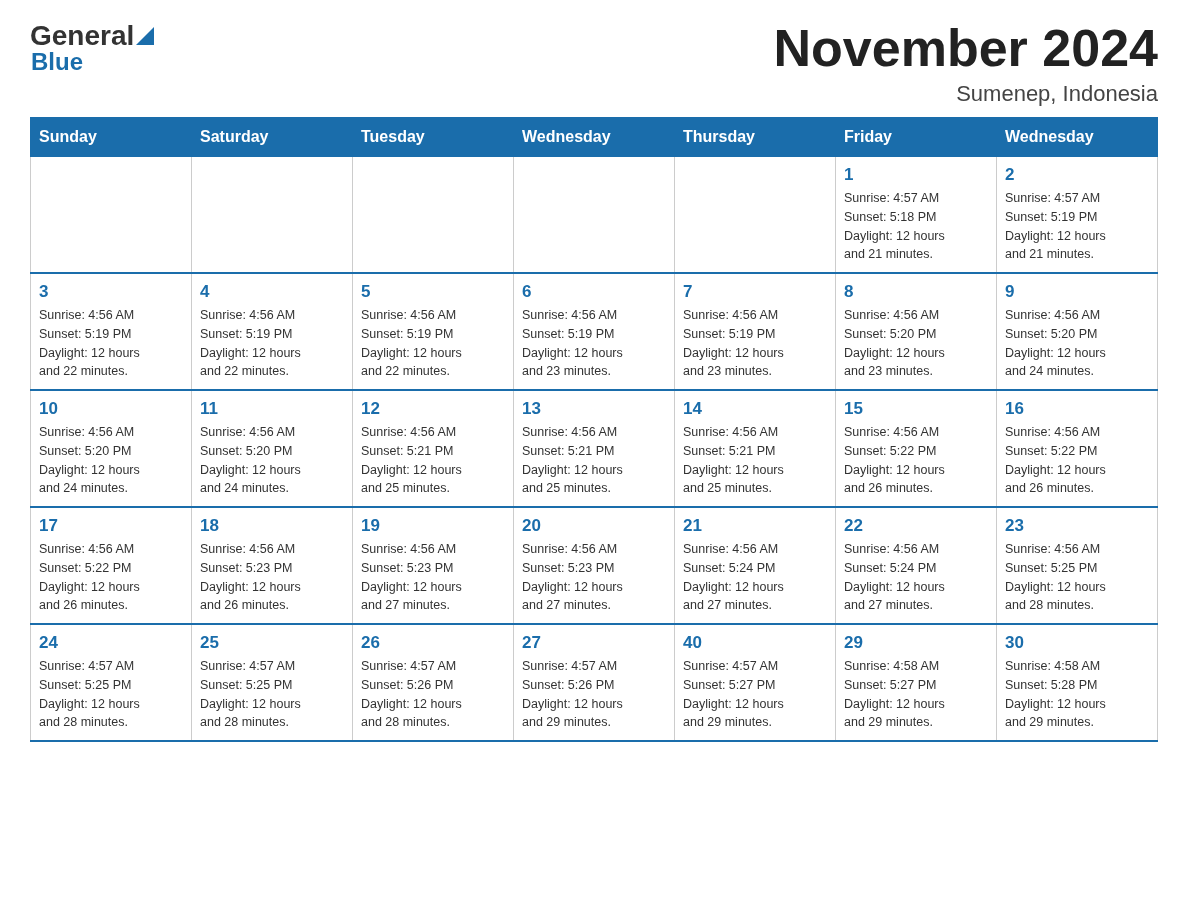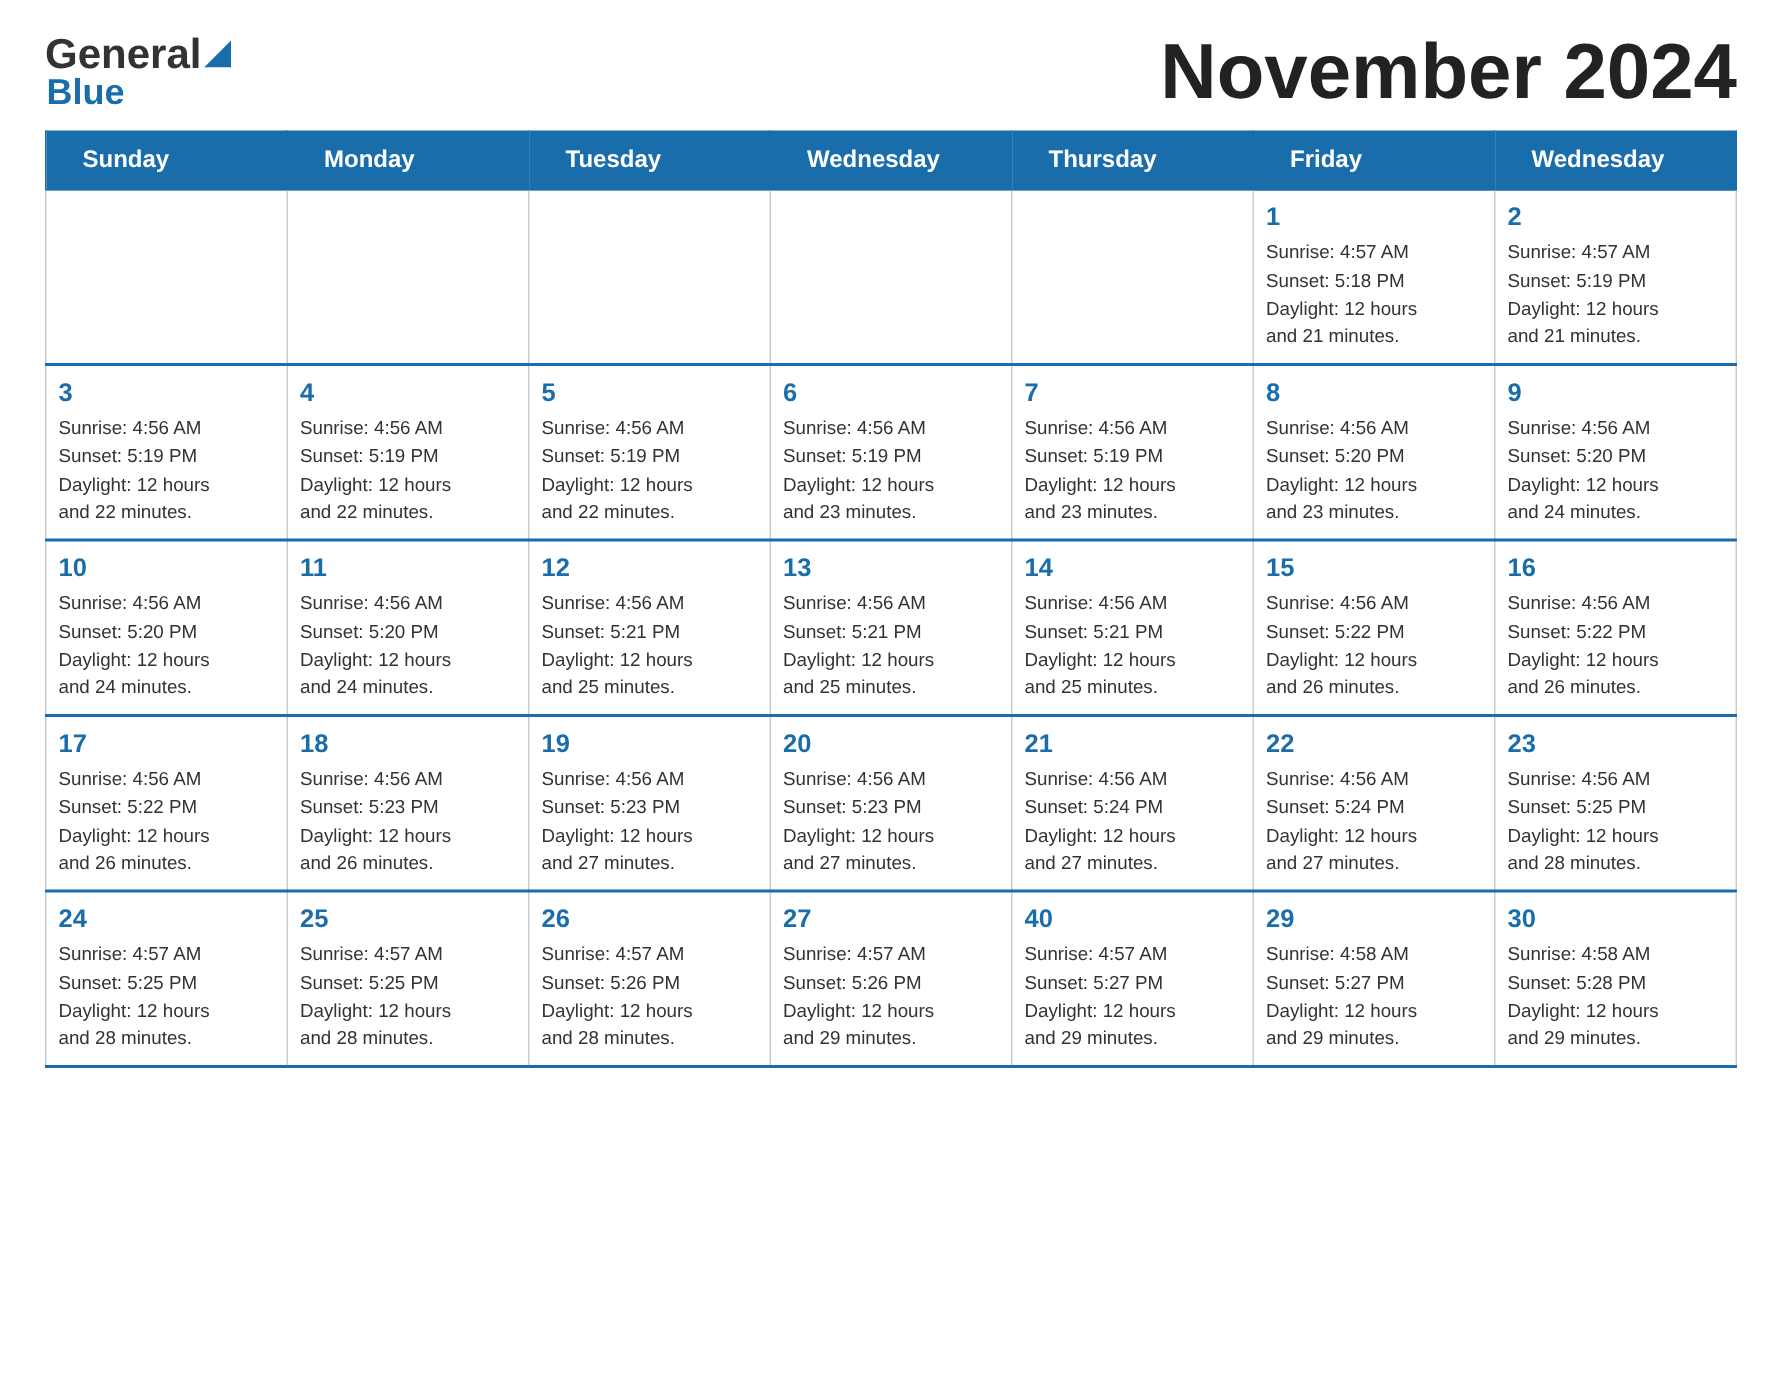--- a/index.html
+++ b/index.html
@@ -38,21 +38,21 @@
     table {
       width: 100%;
       border-collapse: collapse;
       margin-top: 10px;
     }
     thead tr th {
       background-color: #1a6dab;
       color: #fff;
       font-size: 16px;
       font-weight: bold;
-      padding: 10px 24px;
+      padding: 10px 8px;
       text-align: left;
       border: 1px solid #1a6dab;
     }
     tbody tr td {
       border: 1px solid #ccc;
       vertical-align: top;
       padding: 8px;
       font-size: 13px;
       color: #222;
       width: 14.28%;
@@ -91,28 +91,29 @@
       <span style="display:inline-block;margin-left:2px;margin-top:4px;">
         <svg width="18" height="18" viewBox="0 0 18 18">
           <polygon points="0,18 18,18 18,0" fill="#1a6dab"></polygon>
         </svg>
       </span>
     </div>
     <div style="font-size:24px;font-weight:bold;color:#1a6dab;margin-top:-4px;margin-left:1px;">Blue</div>
   </div>
   <div class="title-block">
     <div class="main-title">November 2024</div>
+    <div class="subtitle">Sumenep, Indonesia</div>
   </div>
 </div>
 
 <table>
   <thead>
     <tr>
     <th>Sunday</th>
-        <th>Monday</th>
+        <th>Saturday</th>
         <th>Tuesday</th>
         <th>Wednesday</th>
         <th>Thursday</th>
         <th>Friday</th>
         <th>Wednesday</th>
       </tr>
   </thead>
   <tbody id="calendar-body">
   <tr>
         <td class="empty"></td>

